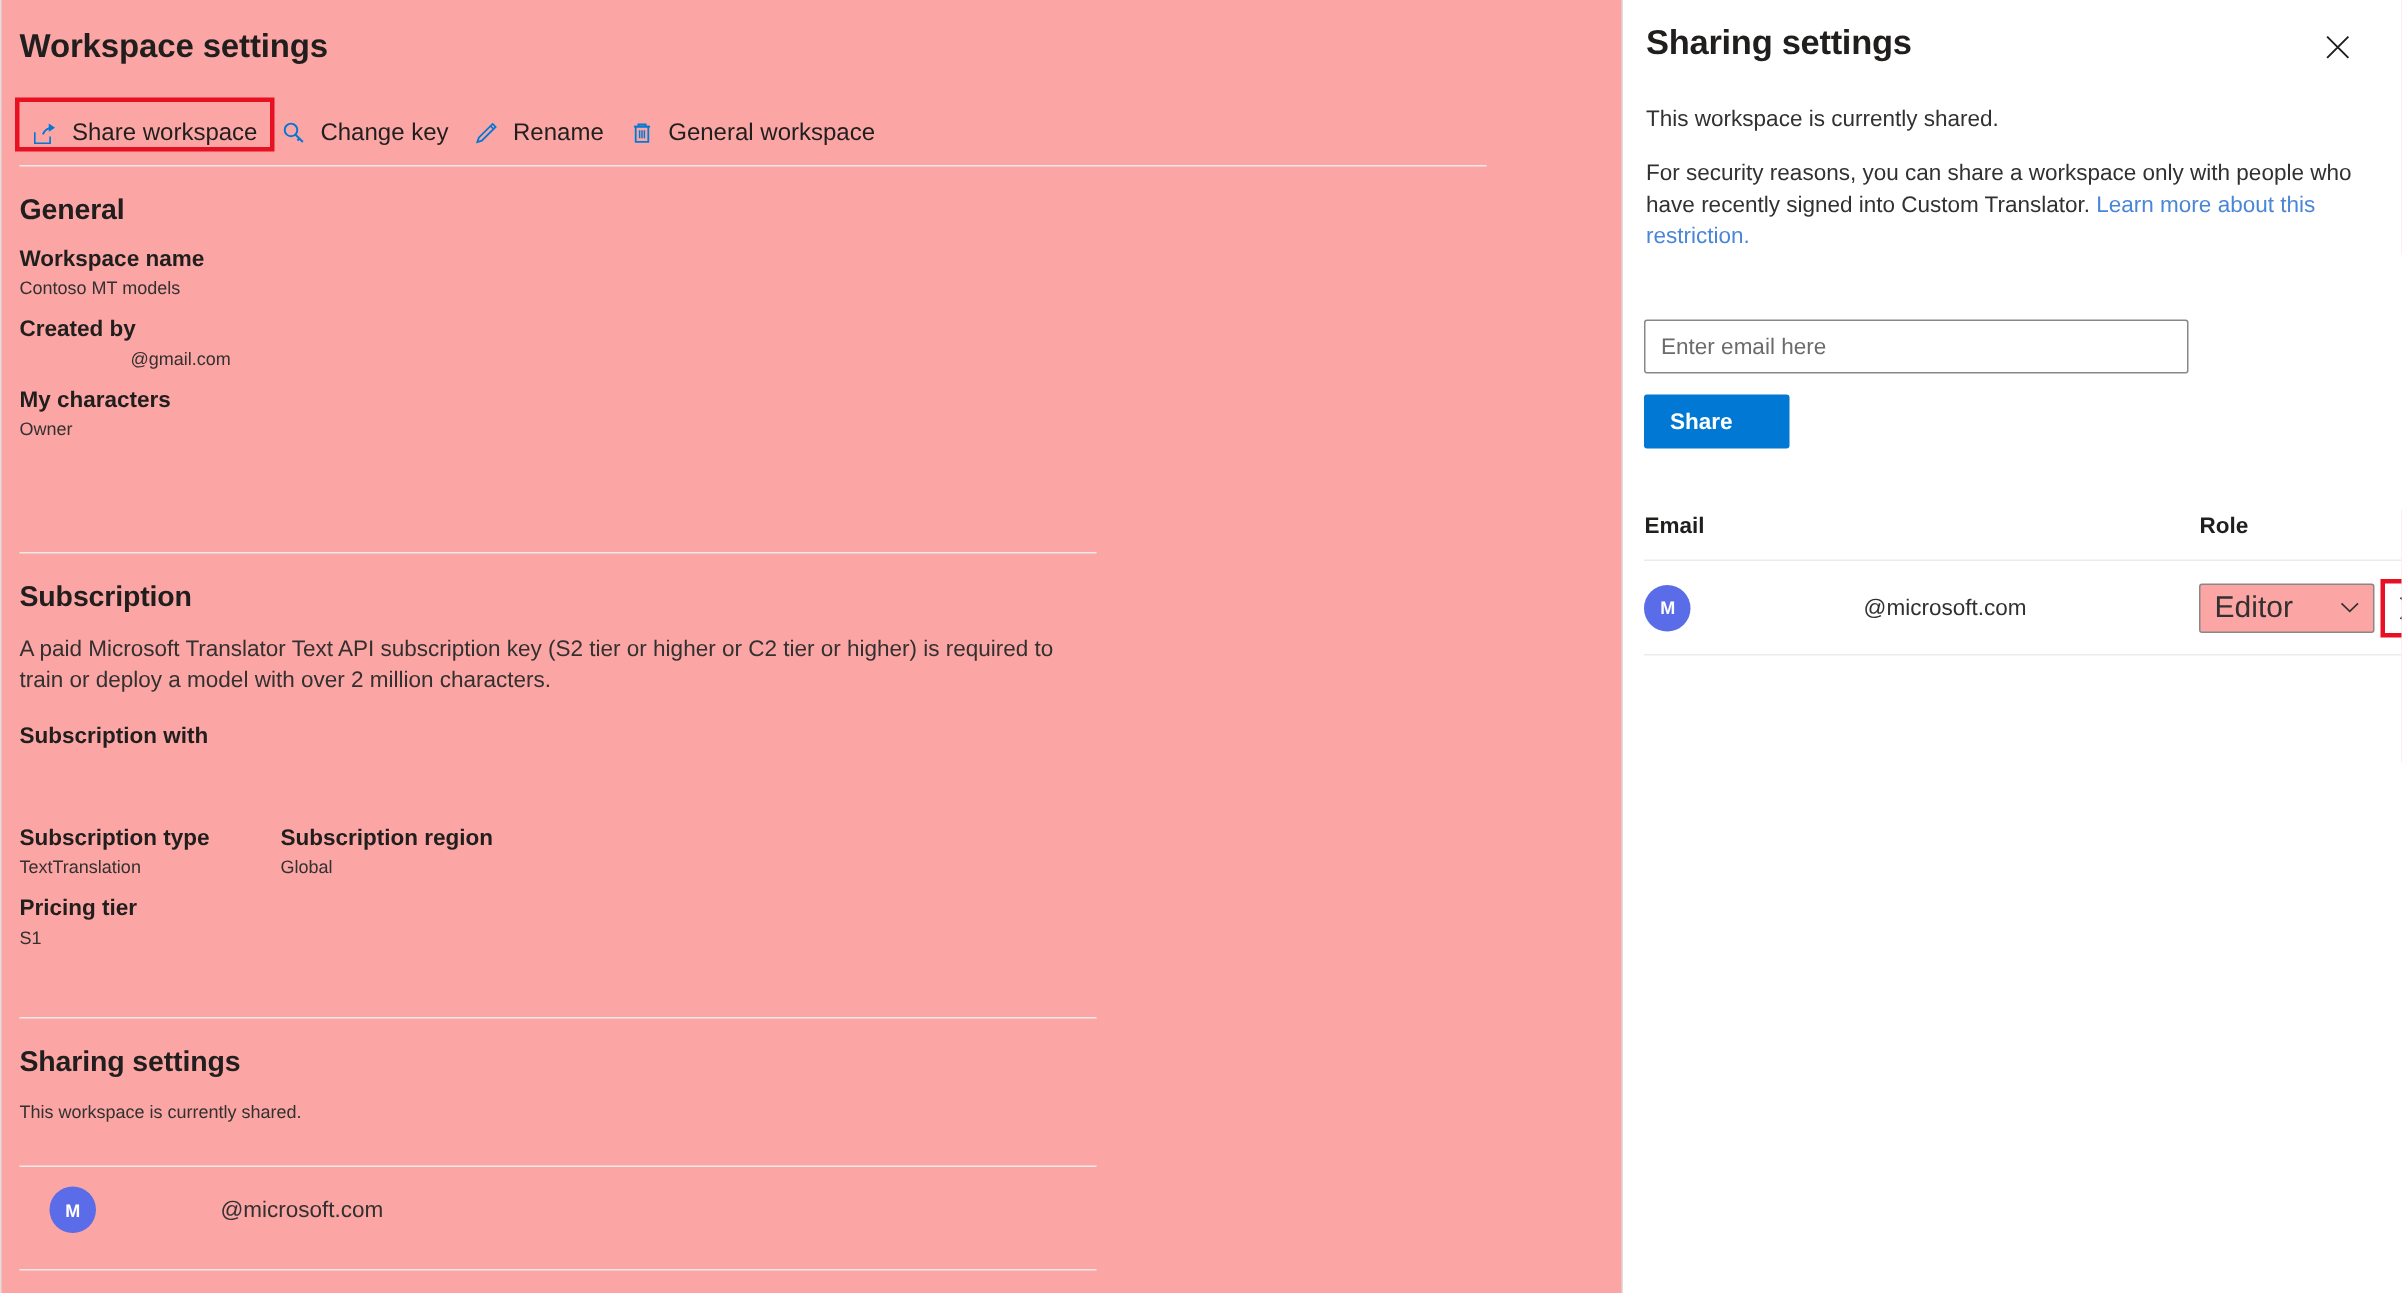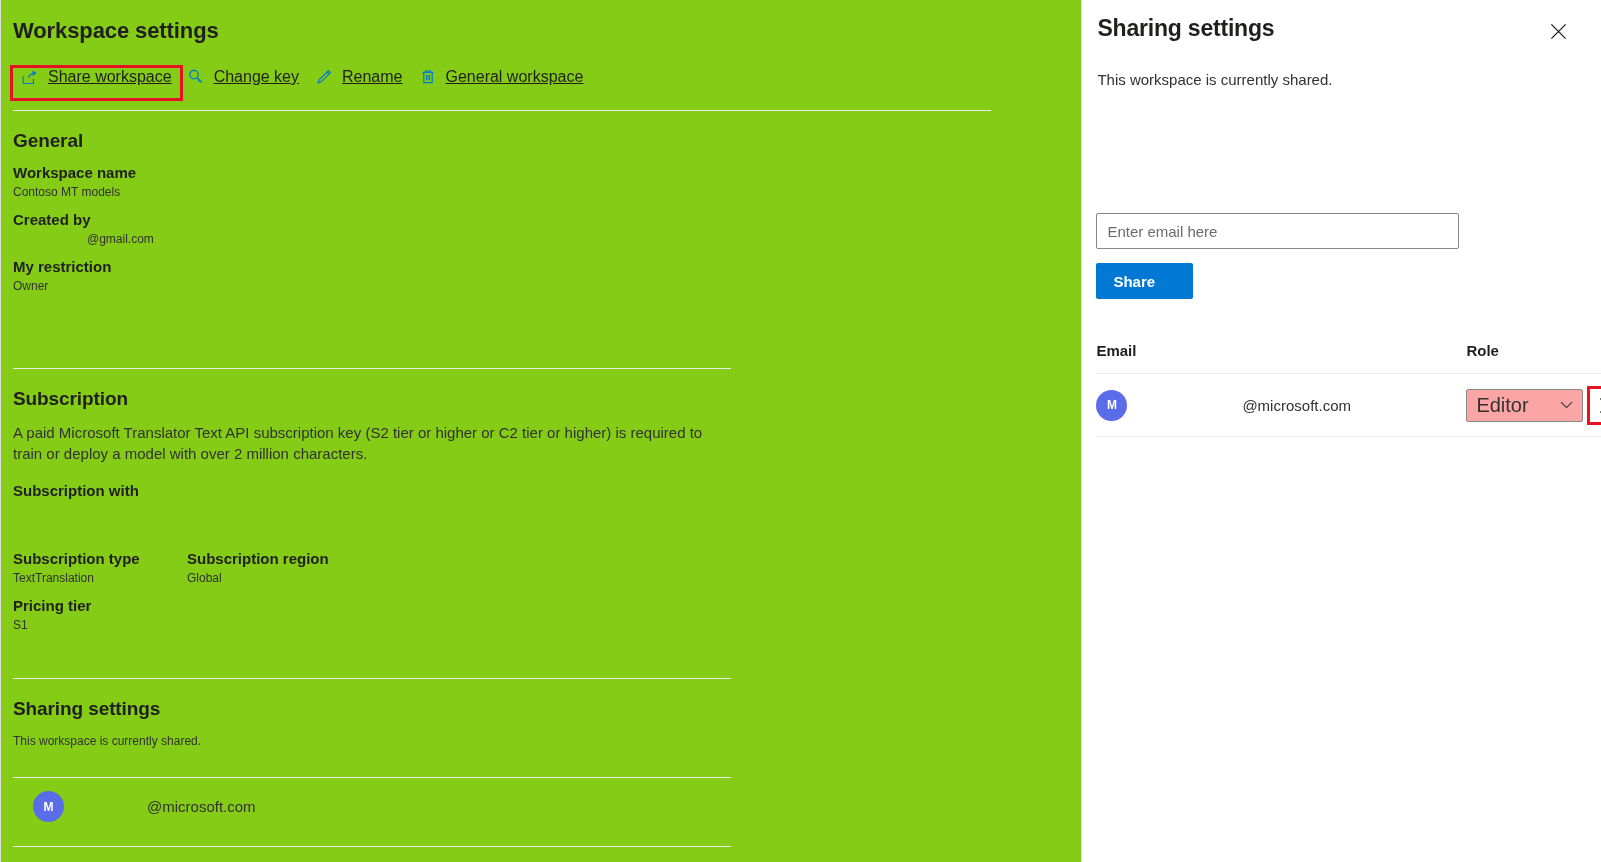--- a/index.html
+++ b/index.html
@@ -21,21 +21,21 @@
     height: 862px;
     position: relative;
   }
 
   
   .left-panel {
     width: 1225px;
     height: 862px;
     box-sizing: border-box;
     position: relative;
-    background: #84cc16;
+    background: #fca5a5;
     border-right: 1px solid #e1dfdd;
     overflow: hidden;
   }
   .left-edge {
     position: absolute;
     left: 0; top: 0;
     width: 1px; height: 862px;
     background: #e1dfdd;
   }
   .page-title {
@@ -53,29 +53,28 @@
     left: 13px; top: 68px;
     display: flex;
     align-items: center;
     height: 30px;
   }
   .tool-btn {
     display: flex;
     align-items: flex-start;
     gap: 9px;
     height: 30px;
-    padding: 0 9px 0 7px;
+    padding: 12px 9px 0 7px;
     font-size: 16px;
     color: #201f1e;
     cursor: pointer;
     white-space: nowrap;
     background: transparent;
     border: none;
     box-sizing: border-box;
-    text-decoration: underline;
   }
   .tool-btn .ico {
     display: inline-flex;
     width: 18px; height: 18px;
     align-items: center;
     justify-content: center;
     color: #0078d4;
     flex: none;
   }
   .tool-btn.highlighted {
@@ -380,21 +379,21 @@
     </div>
 
     <div class="toolbar-divider"></div>
 
     <div class="section" style="top:130px">
       <div class="sec-head">General</div>
       <div class="field-label">Workspace name</div>
       <div class="field-value">Contoso MT models</div>
       <div class="field-label">Created by</div>
       <div class="field-value indent">@gmail.com</div>
-      <div class="field-label">My restriction</div>
+      <div class="field-label">My characters</div>
       <div class="field-value">Owner</div>
     </div>
 
     <div class="hr" style="top:368px"></div>
 
     <div class="section" style="top:388px">
       <div class="sec-head">Subscription</div>
       <div class="body-text">A paid Microsoft Translator Text API subscription key (S2 tier or higher or C2 tier or higher) is required to train or deploy a model with over 2 million characters.</div>
       <div class="field-label" style="margin-top:18px">Subscription with</div>
       <div class="field-value" style="min-height:21px"></div>
@@ -433,20 +432,23 @@
     <div class="panel-title">Sharing settings</div>
 
     <div class="close-btn">
       <svg width="17" height="17" viewBox="0 0 17 17" fill="none">
         <path d="M1.4 1.4l14.2 14.2M15.6 1.4L1.4 15.6" stroke="#201f1e" stroke-width="1.3"></path>
       </svg>
     </div>
 
     <div class="panel-lead">This workspace is currently shared.</div>
 
+    <div class="panel-note">
+      <span>For security reasons, you can share a workspace only with people who have recently signed into Custom Translator. </span><a href="#">Learn more about this restriction.</a>
+    </div>
 
     <div class="form-row">
       <input class="email-input" type="text" placeholder="Enter email here" style="">
     </div>
 
     <button class="share-btn">Share</button>
 
     <div class="table">
       <div class="thead">
         <div class="th email-col">Email</div>

